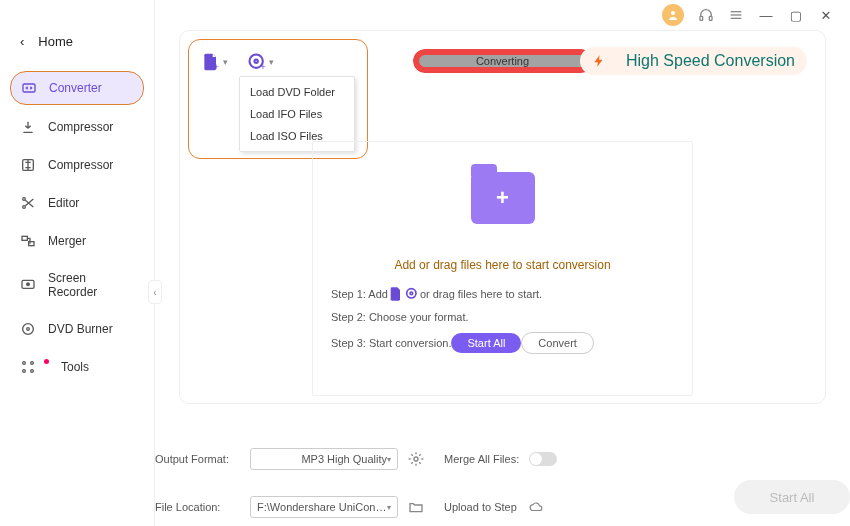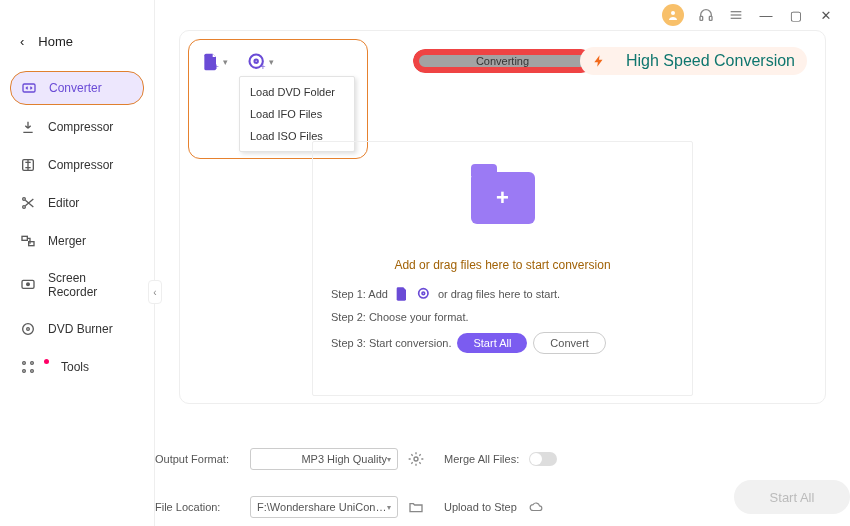--- a/index.html
+++ b/index.html
@@ -31,21 +31,21 @@
 .seg-item{flex:1;display:flex;align-items:center;justify-content:center;font-size:11px;color:#888;cursor:pointer}
 .seg-item.active{background:#a3a3a3;border:6px solid #ef4444;border-radius:14px;color:#333}
 .hsc{position:absolute;right:18px;top:16px;display:flex;align-items:center;gap:20px;background:#fff2eb;border-radius:14px;padding:5px 12px;color:#0f766e;font-size:16px}
 .drop{position:absolute;left:132px;top:110px;right:132px;height:255px;border:1px solid #eee;border-radius:2px;display:flex;flex-direction:column;align-items:center}
 .drop-art{margin-top:14px;width:100px;height:90px;position:relative}
 .folder{position:absolute;left:18px;top:16px;width:64px;height:52px;background:#9b7af4;border-radius:6px}
 .folder::before{content:"";position:absolute;top:-8px;left:0;width:26px;height:12px;background:#9b7af4;border-radius:4px 4px 0 0}
 .plus{position:absolute;left:50%;top:50%;transform:translate(-50%,-50%);color:#fff;font-size:22px;font-weight:600}
 .drop-text{margin-top:12px;font-size:12px;color:#a16207}
 .steps{align-self:flex-start;padding:14px 18px 0;width:100%;font-size:11px;color:#555;display:flex;flex-direction:column;gap:9px}
-.step{display:flex;align-items:center;gap:6px;flex-wrap:wrap}
+.step{display:flex;align-items:center;gap:0;flex-wrap:wrap}
 .pill{border-radius:12px;padding:4px 16px;font-size:11px;cursor:pointer}
 .pill.primary{background:#7b5cf0;color:#fff}
 .pill.secondary{background:#fff;color:#555;border:1px solid #ccc}
 .footer{position:absolute;left:0;right:0;bottom:8px;display:flex;align-items:center;gap:10px;font-size:11px;color:#555;flex-wrap:wrap}
 .footer .label{width:85px}
 .sel{width:148px;height:22px;border:1px solid #ccc;border-radius:3px;display:flex;align-items:center;justify-content:flex-end;padding:0 6px;font-size:11px;background:#fff}
 .sel .caret{font-size:8px}
 .toggle{width:28px;height:14px;background:#ddd;border-radius:8px;position:relative}
 .toggle::after{content:"";position:absolute;left:1px;top:1px;width:12px;height:12px;background:#fff;border-radius:50%}
 .start-all{position:absolute;right:0;bottom:4px;width:116px;height:34px;background:#f1f1f1;border-radius:18px;display:flex;align-items:center;justify-content:center;color:#bbb;font-size:13px}

